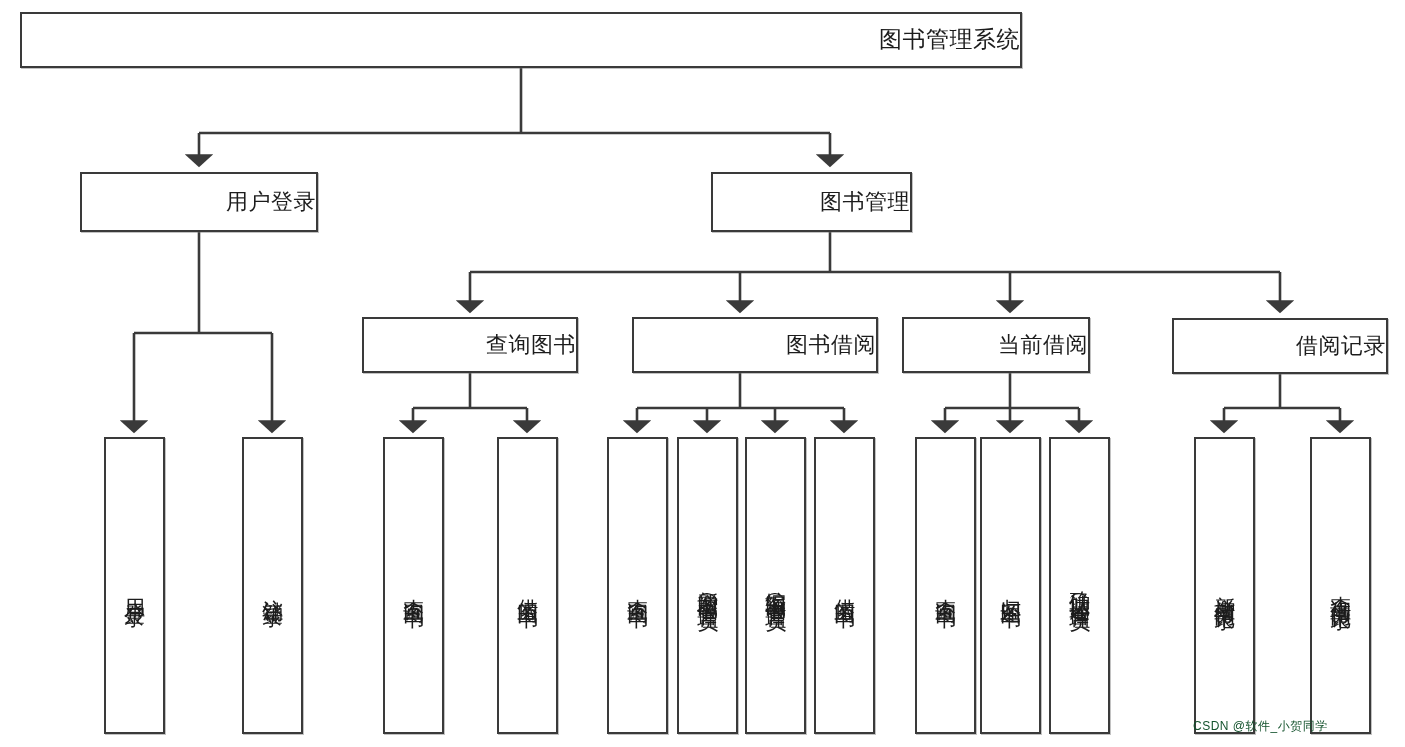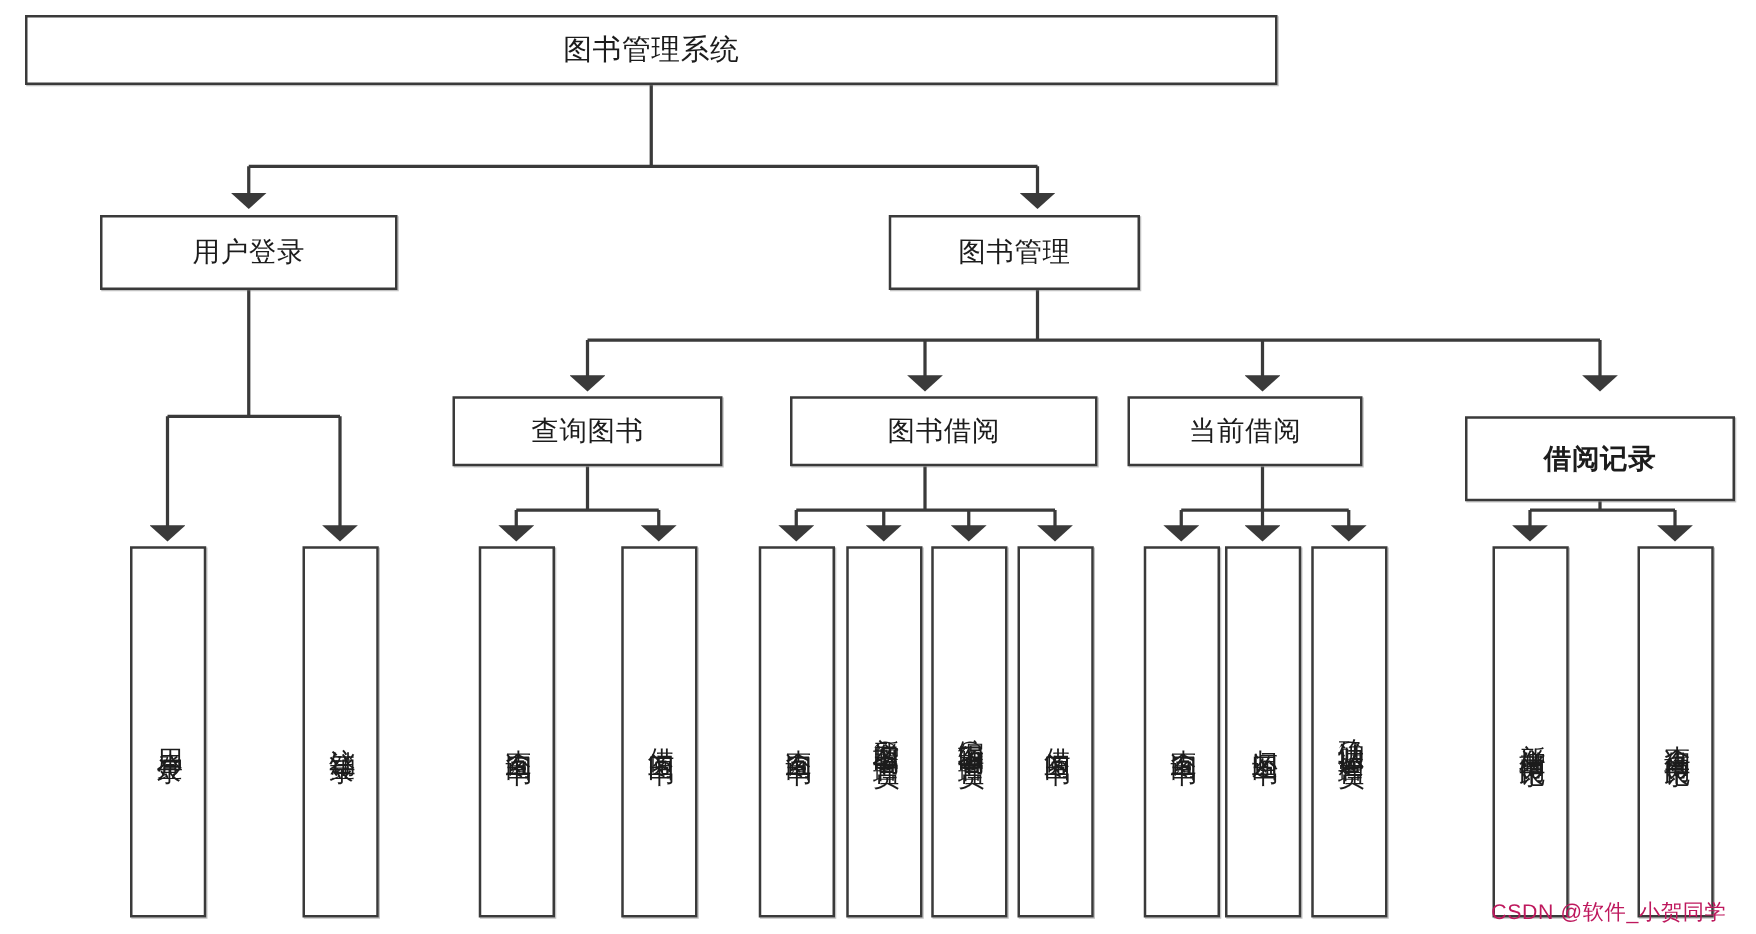--- a/index.html
+++ b/index.html
@@ -26,21 +26,21 @@
     height: 747px;
     pointer-events: none;
   }
   .node {
     position: absolute;
     box-sizing: border-box;
     background: #ffffff;
     border: 2px solid #3a3a3a;
     display: flex;
     align-items: center;
-    justify-content: center;
+    justify-content: flex-end;
     color: #1c1c1c;
     box-shadow: 1px 1px 0 rgba(120,120,120,0.45);
   }
   .node .lbl {
     display: block;
     line-height: 1.18;
     letter-spacing: 0.5px;
     white-space: nowrap;
   }
   
@@ -60,22 +60,22 @@
     writing-mode: vertical-rl;
     text-orientation: upright;
     font-size: 21px;
     line-height: 1.08;
     letter-spacing: 3px;
     white-space: nowrap;
     text-align: center;
   }
   .watermark {
     position: absolute;
-    font-size: 17px;
-    color: #be185d;
+    font-size: 12px;
+    color: #14532d;
     white-space: nowrap;
     letter-spacing: 0.5px;
     user-select: none;
   }
 </style>
 </head>
 <body>
 
 <div id="canvas">
 
@@ -142,21 +142,21 @@
 
   <div class="node horiz" style="left:362px; top:317px; width:216px; height:56px;">
     <span class="lbl">查询图书</span>
   </div>
   <div class="node horiz" style="left:632px; top:317px; width:246px; height:56px;">
     <span class="lbl">图书借阅</span>
   </div>
   <div class="node horiz" style="left:902px; top:317px; width:188px; height:56px;">
     <span class="lbl">当前借阅</span>
   </div>
-  <div class="node horiz" style="left:1172px; top:333px; width:216px; height:68px;font-weight:bold;">
+  <div class="node horiz" style="left:1172px; top:318px; width:216px; height:56px;">
     <span class="lbl">借阅记录</span>
   </div>
 
   <div class="node vert" style="left:104px; top:437px; width:61px; height:297px;">
     <span class="lbl">用户登录</span>
   </div>
   <div class="node vert" style="left:242px; top:437px; width:61px; height:297px;">
     <span class="lbl">注销登录</span>
   </div>
 

